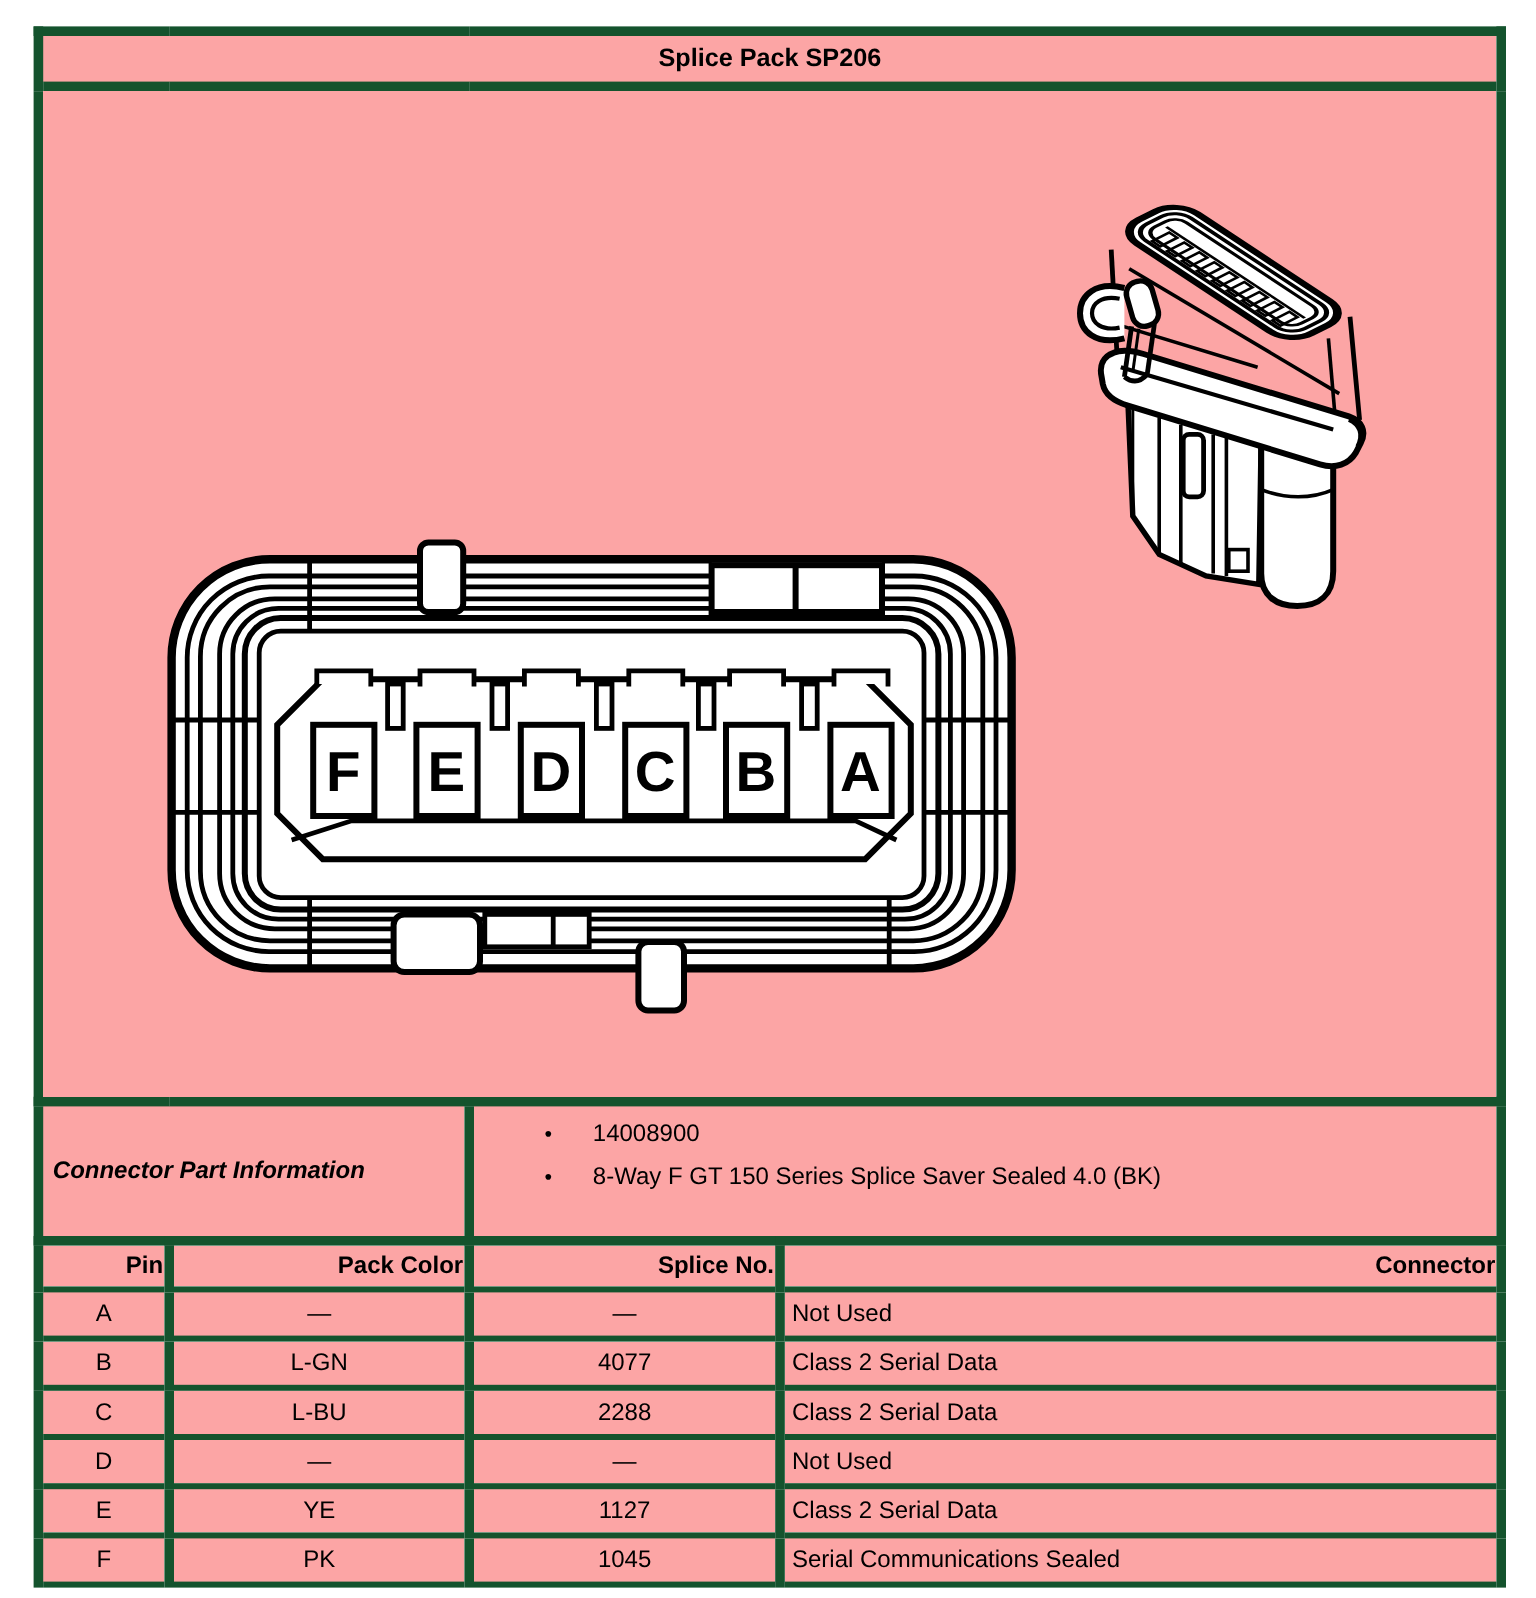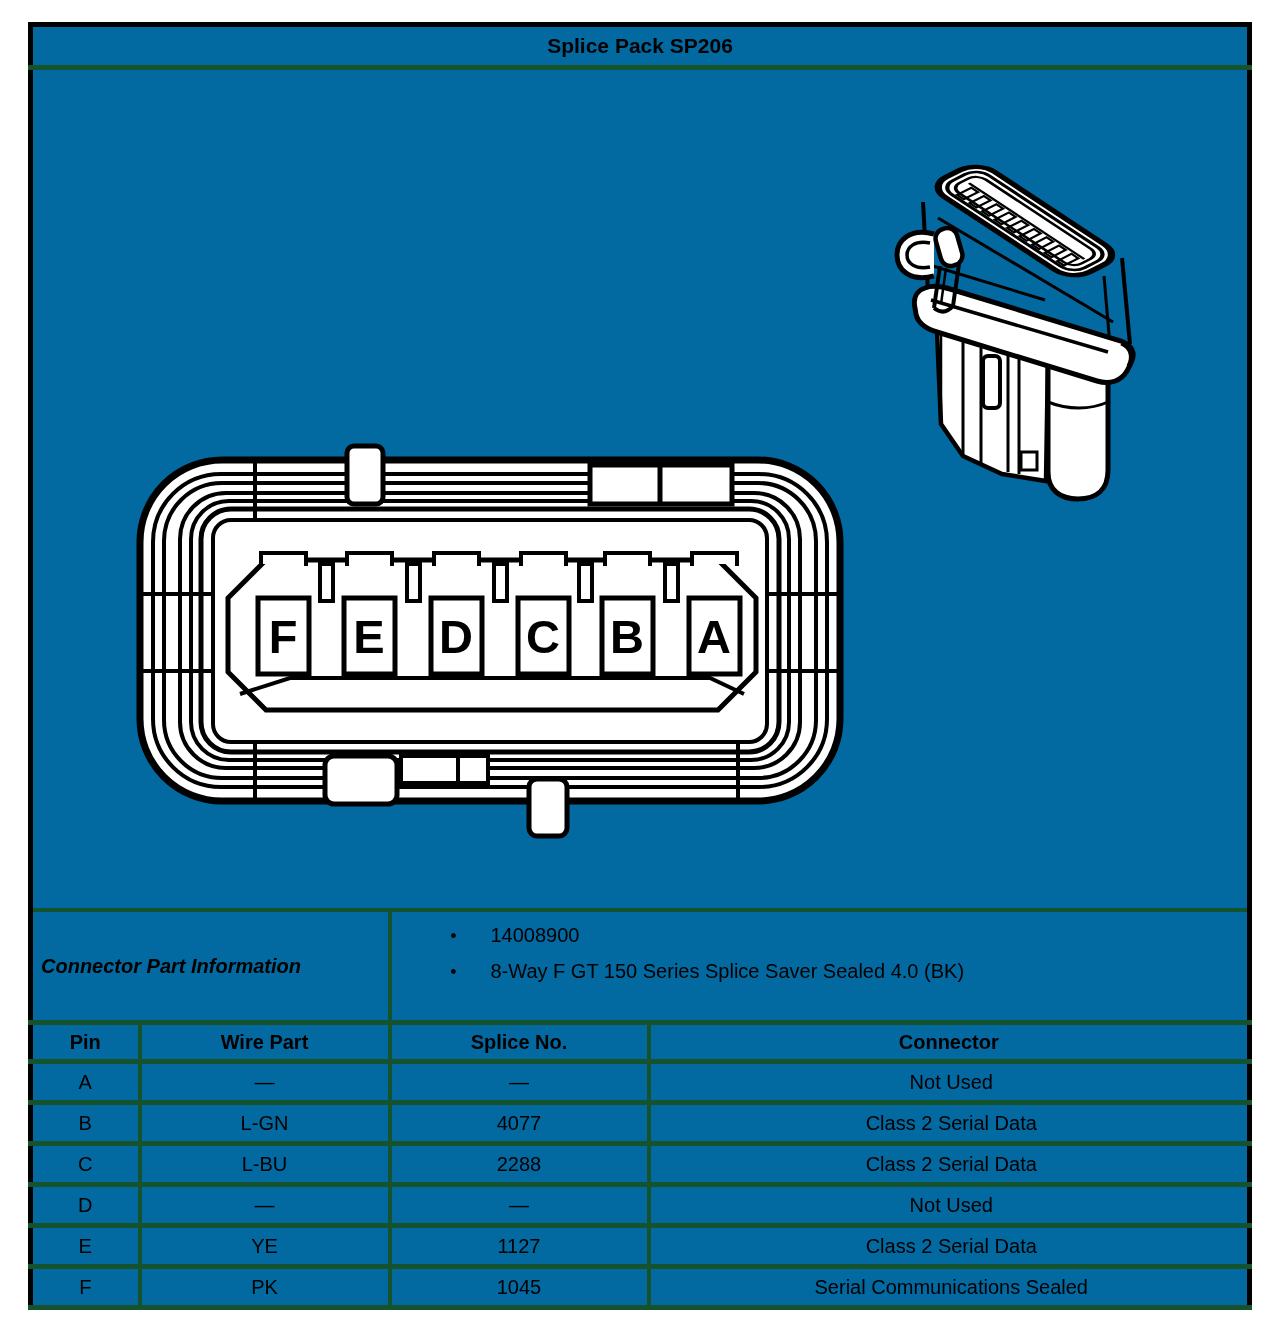--- a/index.html
+++ b/index.html
@@ -1,30 +1,30 @@
 <!DOCTYPE html>
 <html><head>
 <meta charset="utf-8">
 <style>
   html,body{margin:0;padding:0;background:#ffffff;}
   body{width:1280px;height:1332px;position:relative;font-family:"Liberation Sans",sans-serif;color:#000;}
   .doc{position:absolute;left:28px;top:22px;width:1219px;border-collapse:collapse;table-layout:fixed;}
-  .doc td,.doc th{border:4px solid #14532d;background:#0369a1;overflow:hidden;}
+  .doc td,.doc th{border:8px solid #14532d;background:#fca5a5;overflow:hidden;}
   .doc{border:5px solid #000;}
   td.title-cell{height:36px;text-align:center;font-weight:bold;font-size:21px;border-bottom-width:5px;}
   td.diagram-cell{height:838px;padding:0;position:relative;}
   td.cpi-label-cell{height:106px;font-weight:bold;font-size:20px;padding-left:8px;vertical-align:middle;font-style:italic;}
   td.cpi-bullets-cell{vertical-align:top;padding:8px 0 0 0;}
   ul.bullets{list-style:none;margin:4px 0 0 0;padding:0;font-size:20px;}
   ul.bullets li{display:flex;align-items:baseline;margin:0 0 13px 0;}
   ul.bullets .dot{width:14px;text-align:center;margin-left:55px;margin-right:30px;font-size:18px;}
-  th.col-head{height:32px;font-size:20px;font-weight:bold;text-align:center;border-bottom-width:5px;border-top-width:5px;}
+  th.col-head{height:32px;font-size:20px;font-weight:bold;text-align:right;border-bottom-width:5px;border-top-width:5px;}
   td.data{height:34px;font-size:20px;border-top-width:5px;border-bottom-width:5px;}
   td.c-pin,td.c-wire,td.c-circ{text-align:center;}
-  td.c-func{text-align:center;padding-left:6px;margin-left:40px;}
+  td.c-func{text-align:left;padding-left:6px;margin-left:40px;}
   svg{display:block;}
   .ln{stroke:#000;fill:none;}
   .wfill{fill:#fff;stroke:#000;}
   .wer{fill:#fff;stroke:none;}
   text.pinletter{font-family:"Liberation Sans",sans-serif;font-weight:bold;font-size:47px;}
 </style>
 </head>
 <body>
 
 <table class="doc">
@@ -202,21 +202,21 @@
         <li>
           <span class="dot">•</span>
           <span>8-Way F GT 150 Series Splice Saver Sealed 4.0 (BK)</span>
         </li>
       </ul>
     </td>
   </tr>
 
   <tr>
     <th class="col-head">Pin</th>
-    <th class="col-head">Wire Part</th>
+    <th class="col-head">Pack Color</th>
     <th class="col-head">Splice No.</th>
     <th class="col-head">Connector</th>
   </tr>
 
   <tr class="datarow">
     <td class="data c-pin">A</td>
     <td class="data c-wire">—</td>
     <td class="data c-circ">—</td>
     <td class="data c-func">Not Used</td>
   </tr>

